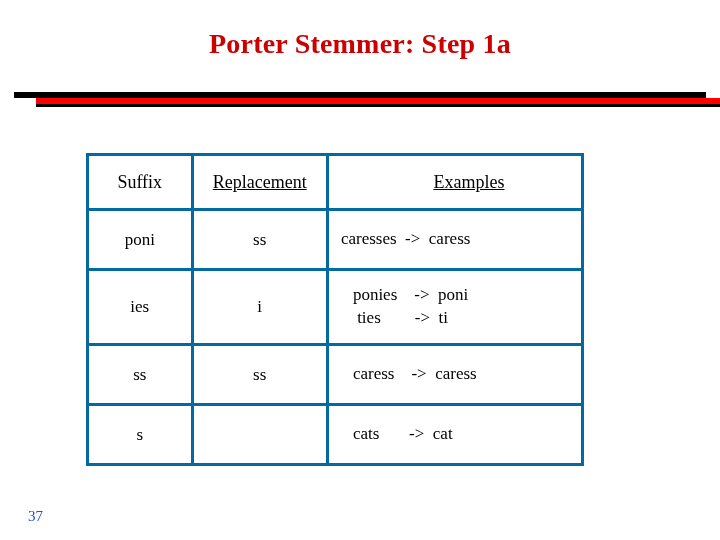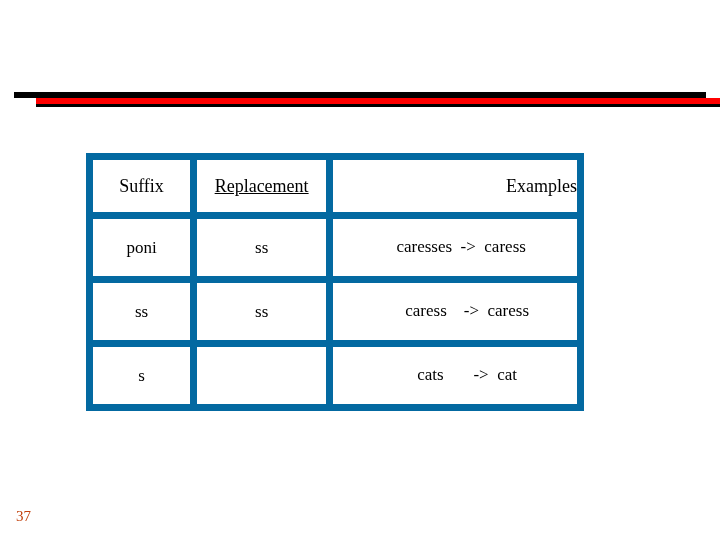--- a/index.html
+++ b/index.html
@@ -69,70 +69,72 @@
     position: absolute;
     left: 86px;
     top: 153px;
     width: 498px;
     border-collapse: collapse;
     font-size: 17px;
     font-family: "Liberation Serif", serif;
     color: #000000;
   }
   table.main td, table.main th {
-    border: 7px solid #0369a1;
+    border: 3px solid #0369a1;
     padding: 0;
     vertical-align: middle;
   }
   
   .col-suffix { width: 113px; }
   .col-repl   { width: 140px; text-decoration: underline; }
   .col-ex     { width: 245px; }
 
   thead th {
     height: 52px;
     font-weight: normal;
     font-size: 18px;
     text-align: center;
     vertical-align: middle;
   }
   thead th.hdr-ex {
-    text-align: right;
+    text-align: center;
     padding-left: 28px;
+    text-decoration: underline;
   }
 
   tbody td {
     height: 57px;
     text-align: center;
   }
   tbody tr.row-tall td { height: 72px; }
   tbody td.ex {
-    text-align: center;
+    text-align: left;
     padding-left: 24px;
   }
   tbody td.ex.ex-indent2 { padding-left: 12px; }
   .ex-line {
     white-space: pre;
     line-height: 1.35;
   }
 
   .page-number {
     position: absolute;
-    left: 16px;
+    left: 28px;
     top: 508px;
     font-size: 15px;
     font-family: "Liberation Serif", serif;
-    color: #c2410c;
+    color: #1d4ed8;
   }
 </style>
 </head>
 <body>
 
 <div class="slide">
 
+  <div class="slide-title">Porter Stemmer: Step 1a</div>
 
   <div class="rule-wrap">
     <div class="rule-black"></div>
     <div class="rule-red"></div>
     <div class="rule-black-2"></div>
   </div>
 
   <table class="main">
     <thead>
       <tr>
@@ -140,20 +142,28 @@
         <th class="col-repl">Replacement</th>
         <th class="col-ex hdr-ex">Examples</th>
       </tr>
     </thead>
     <tbody>
       <tr>
         <td>poni</td>
         <td>ss</td>
         <td class="ex ex-indent2">
           <div class="ex-line">caresses  -&gt;  caress</div>
+        </td>
+      </tr>
+      <tr class="row-tall">
+        <td>ies</td>
+        <td>i</td>
+        <td class="ex">
+          <div class="ex-line">ponies    -&gt;  poni</div>
+          <div class="ex-line"> ties        -&gt;  ti</div>
         </td>
       </tr>
       <tr>
         <td>ss</td>
         <td>ss</td>
         <td class="ex">
           <div class="ex-line">caress    -&gt;  caress</div>
         </td>
       </tr>
       <tr>

